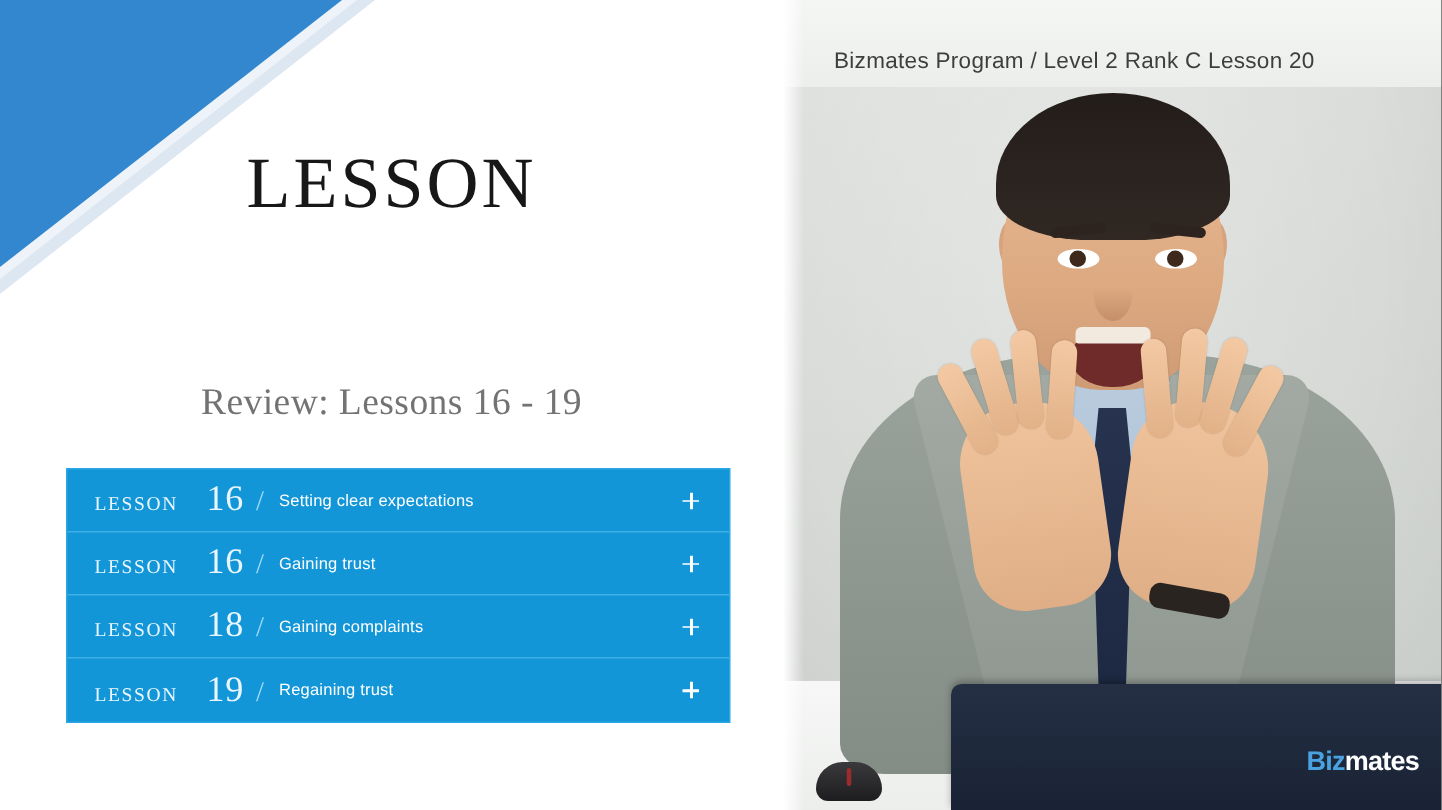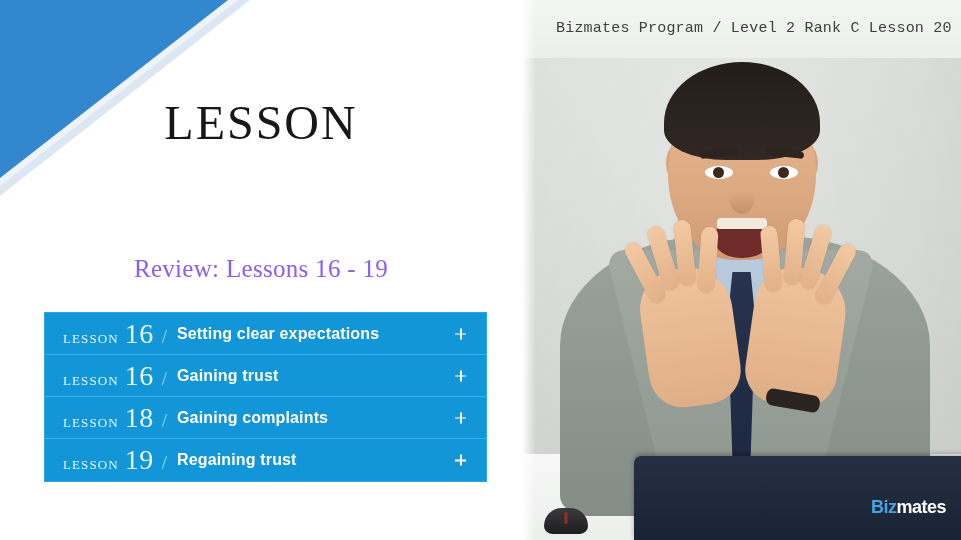--- a/index.html
+++ b/index.html
@@ -65,21 +65,21 @@
   .slide-title .l2 { display:block; }
 
   .slide-subtitle {
     position: absolute;
     left: 0;
     top: 255px;
     width: 522px;
     text-align: center;
     font-family: "Liberation Serif", serif;
     font-size: 25px;
-    color: #8b5cf6;
+    color: #737373;
     letter-spacing: 0.3px;
   }
 
   
   #lesson-list {
     position: absolute;
     left: 45px;
     top: 313px;
     width: 441px;
     background: #1296d8;
@@ -103,35 +103,35 @@
     display: flex;
     align-items: baseline;
   }
   .lesson-word {
     font-size: 13px;
     letter-spacing: 1.1px;
     text-transform: uppercase;
     font-variant: small-caps;
   }
   .lesson-num {
-    font-size: 28px;
-    margin-left: 6px;
+    font-size: 24px;
+    margin-left: 19px;
     letter-spacing: 0.5px;
   }
   .lesson-sep {
     color: #9fd8f2;
     font-size: 19px;
     margin: 0 10px 0 8px;
     font-family: "Liberation Serif", serif;
   }
   .lesson-topic {
     font-family: "Liberation Sans", sans-serif;
-    font-size: 16px;
+    font-size: 11px;
     color: #ffffff;
-    font-weight: 700;
+    font-weight: 400;
     letter-spacing: 0.15px;
   }
   .lesson-plus {
     position: absolute;
     right: 20px;
     top: 50%;
     transform: translateY(-50%);
     width: 11px;
     height: 11px;
   }
@@ -160,22 +160,22 @@
   }
   .vid-header {
     position: absolute;
     left: 0; top: 0; width: 439px; height: 58px;
     background: linear-gradient(180deg, #f4f6f4 0%, #eceeec 100%);
     z-index: 30;
   }
   .vid-header-text {
     position: absolute;
     left: 34px;
-    top: 20px;
-    font-family: Liberation Mono, monospace;
+    top: 32px;
+    font-family: Liberation Sans, sans-serif;
     font-size: 15px;
     color: #3e3e3e;
     letter-spacing: 0.2px;
     white-space: nowrap;
   }
 
   
   .desk {
     position: absolute;
     left: 0; bottom: 0; width: 439px; height: 86px;

